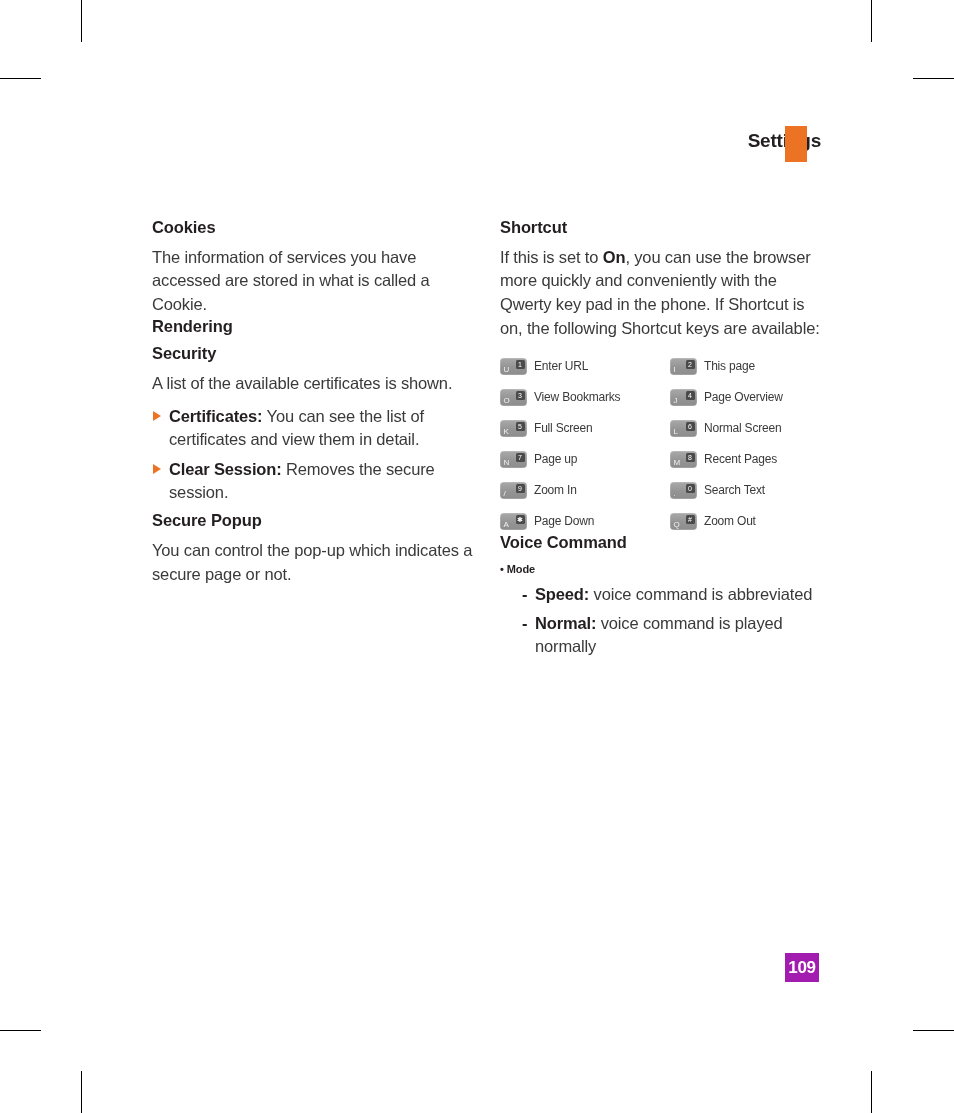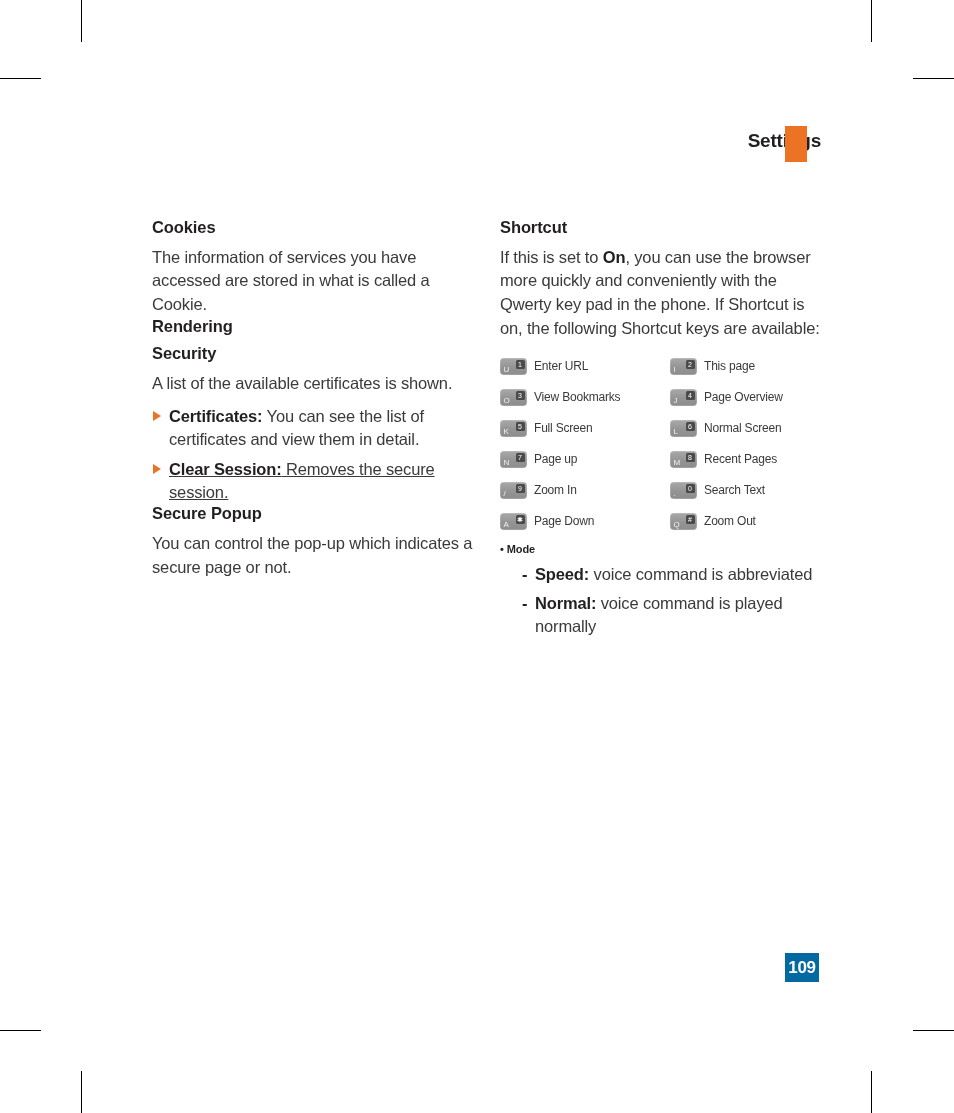--- a/index.html
+++ b/index.html
@@ -99,21 +99,21 @@
   .tri-list { margin: 9px 0 0 0; }
   .tri-item {
     position: relative;
     padding-left: 17px;
     font-size: 16.5px;
     line-height: 1.4;
     color: #3a3a3a;
     margin-bottom: 7px;
     letter-spacing: -0.15px;
   }
-  .tri-item:last-child { margin-bottom: 0; text-decoration: underline; }
+  .tri-item:last-child { margin-bottom: 7px; }
   .tri-mark {
     position: absolute;
     left: 1px;
     top: 6px;
     width: 0; height: 0;
     border-left: 8px solid #ED7324;
     border-top: 5.5px solid transparent;
     border-bottom: 5.5px solid transparent;
   }
   .tri-item b { color: #231f20; font-weight: bold; }
@@ -198,21 +198,21 @@
   }
   .dash-item b { color: #231f20; font-weight: bold; }
 
   
   .folio {
     position: absolute;
     left: 785px;
     top: 953px;
     width: 34px;
     height: 29px;
-    background: #0369a1;
+    background: #a21caf;
     color: #ffffff;
     font-size: 17px;
     font-weight: bold;
     line-height: 29px;
     text-align: center;
     letter-spacing: -0.3px;
   }
 </style>
 </head>
 <body>
@@ -343,20 +343,21 @@
         </div>
         <div class="key-row">
           <span class="keycap">
             <span class="k-letter">Q</span>
             <span class="k-badge">#</span>
           </span>
           <span class="key-label">Zoom Out</span>
         </div>
       </div>
 
+    <h2 class="sec sec-gap">Voice Command</h2>
     <div class="dot-item">• Mode</div>
 
     <div class="dash-list">
       <div class="dash-item">
         <span class="dash-mark">-</span>
         <b>Speed:</b><span> voice command is abbreviated</span>
       </div>
       <div class="dash-item">
         <span class="dash-mark">-</span>
         <b>Normal:</b><span> voice command is played normally</span>

